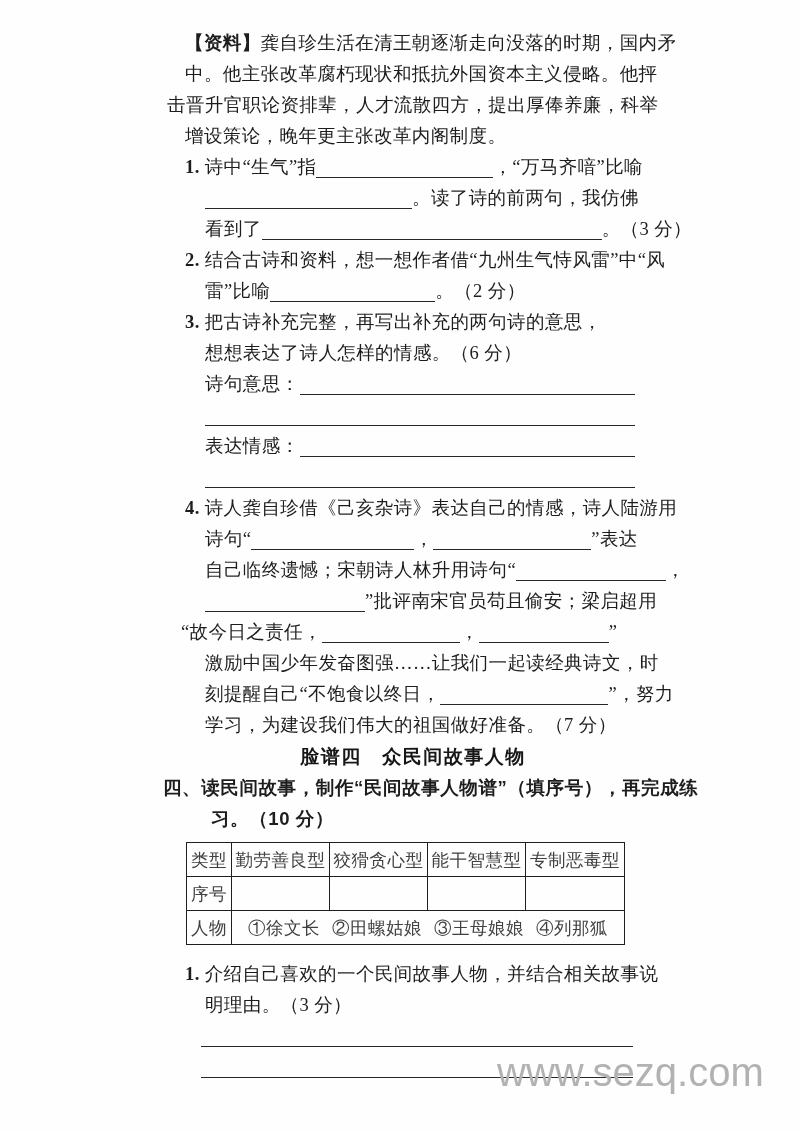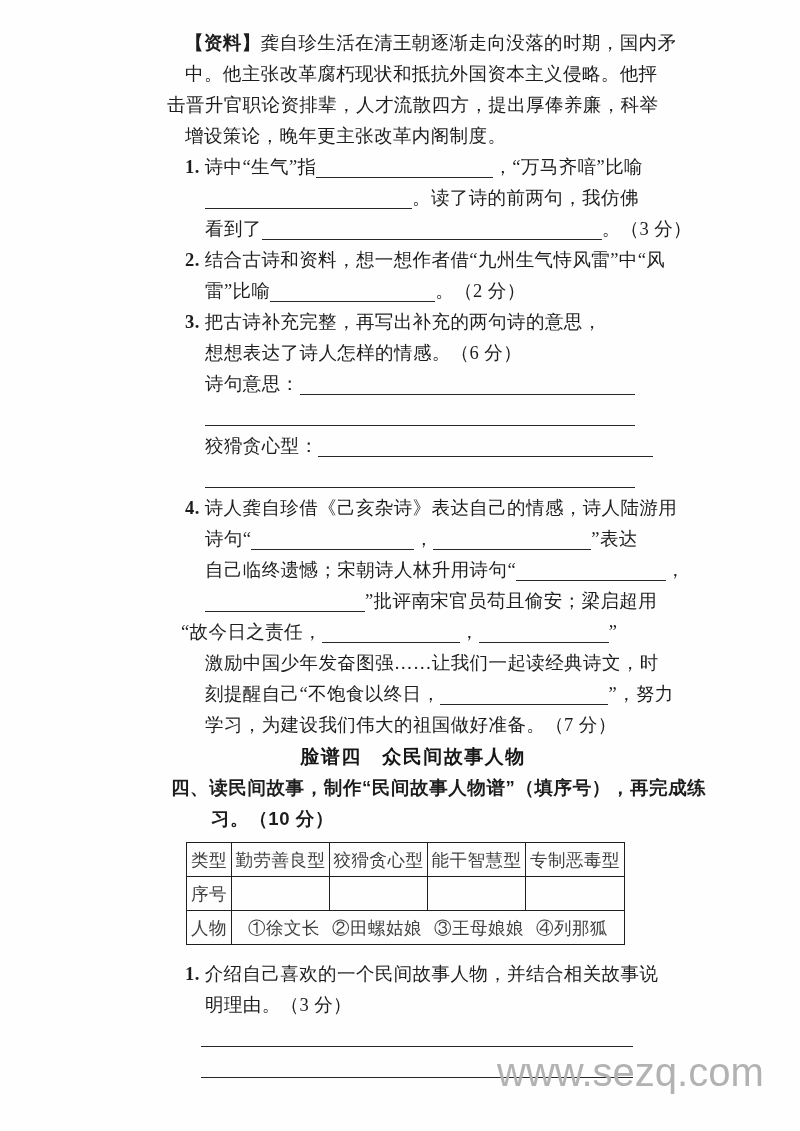--- a/index.html
+++ b/index.html
@@ -76,38 +76,38 @@
       </div>
     <div class="block">
         <div class="line" style="margin-left: 22px;"><span class="seg b">2.</span><span class="seg"> 结合古诗和资料，想一想作者借“九州生气恃风雷”中“风</span></div>
         <div class="line" style="margin-left: 42px;"><span class="seg">雷”比喻</span><span class="blank" style="width: 165px;"></span><span class="seg">。（2 分）</span></div>
       </div>
     <div class="block">
         <div class="line" style="margin-left: 22px;"><span class="seg b">3.</span><span class="seg"> 把古诗补充完整，再写出补充的两句诗的意思，</span></div>
         <div class="line" style="margin-left: 42px;"><span class="seg">想想表达了诗人怎样的情感。（6 分）</span></div>
         <div class="line" style="margin-left: 42px;"><span class="seg">诗句意思：</span><span class="blank" style="width: 335px;"></span></div>
         <div class="line" style="margin-left: 42px;"><span class="blank" style="width: 430px;"></span></div>
-        <div class="line" style="margin-left: 42px;"><span class="seg">狡猾贪心型：</span><span class="blank" style="width: 335px;"></span></div>
+        <div class="line" style="margin-left: 42px;"><span class="seg">表达情感：</span><span class="blank" style="width: 335px;"></span></div>
         <div class="line" style="margin-left: 42px;"><span class="blank" style="width: 430px;"></span></div>
       </div>
     <div class="block">
         <div class="line" style="margin-left: 22px;"><span class="seg b">4.</span><span class="seg"> 诗人龚自珍借《己亥杂诗》表达自己的情感，诗人陆游用</span></div>
         <div class="line" style="margin-left: 42px;"><span class="seg">诗句“</span><span class="blank" style="width: 163px;"></span><span class="seg">，</span><span class="blank" style="width: 158px;"></span><span class="seg">”表达</span></div>
         <div class="line" style="margin-left: 42px;"><span class="seg">自己临终遗憾；宋朝诗人林升用诗句“</span><span class="blank" style="width: 150px;"></span><span class="seg">，</span></div>
         <div class="line" style="margin-left: 42px;"><span class="blank" style="width: 160px;"></span><span class="seg">”批评南宋官员苟且偷安；梁启超用</span></div>
         <div class="line" style="margin-left: 18px;"><span class="seg">“故今日之责任，</span><span class="blank" style="width: 138px;"></span><span class="seg">，</span><span class="blank" style="width: 130px;"></span><span class="seg">”</span></div>
         <div class="line" style="margin-left: 42px;"><span class="seg">激励中国少年发奋图强……让我们一起读经典诗文，时</span></div>
         <div class="line" style="margin-left: 42px;"><span class="seg">刻提醒自己“不饱食以终日，</span><span class="blank" style="width: 168px;"></span><span class="seg">”，努力</span></div>
         <div class="line" style="margin-left: 42px;"><span class="seg">学习，为建设我们伟大的祖国做好准备。（7 分）</span></div>
       </div>
 
     <h2 class="section-title">脸谱四　众民间故事人物</h2>
 
     <div class="block heiti">
-        <div class="line" style="margin-left: 8px;"><span class="seg">四、读民间故事，制作“民间故事人物谱”（填序号），再完成练</span></div>
+        <div class="line" style="margin-left: 0px;"><span class="seg">四、读民间故事，制作“民间故事人物谱”（填序号），再完成练</span></div>
         <div class="line" style="margin-left: 48px;"><span class="seg">习。（10 分）</span></div>
       </div>
 
     <table class="story-table">
       <tbody>
         <tr>
           <td style="width:44px">类型</td>
           <td style="width:97px">勤劳善良型</td>
           <td style="width:97px">狡猾贪心型</td>
           <td style="width:97px">能干智慧型</td>

